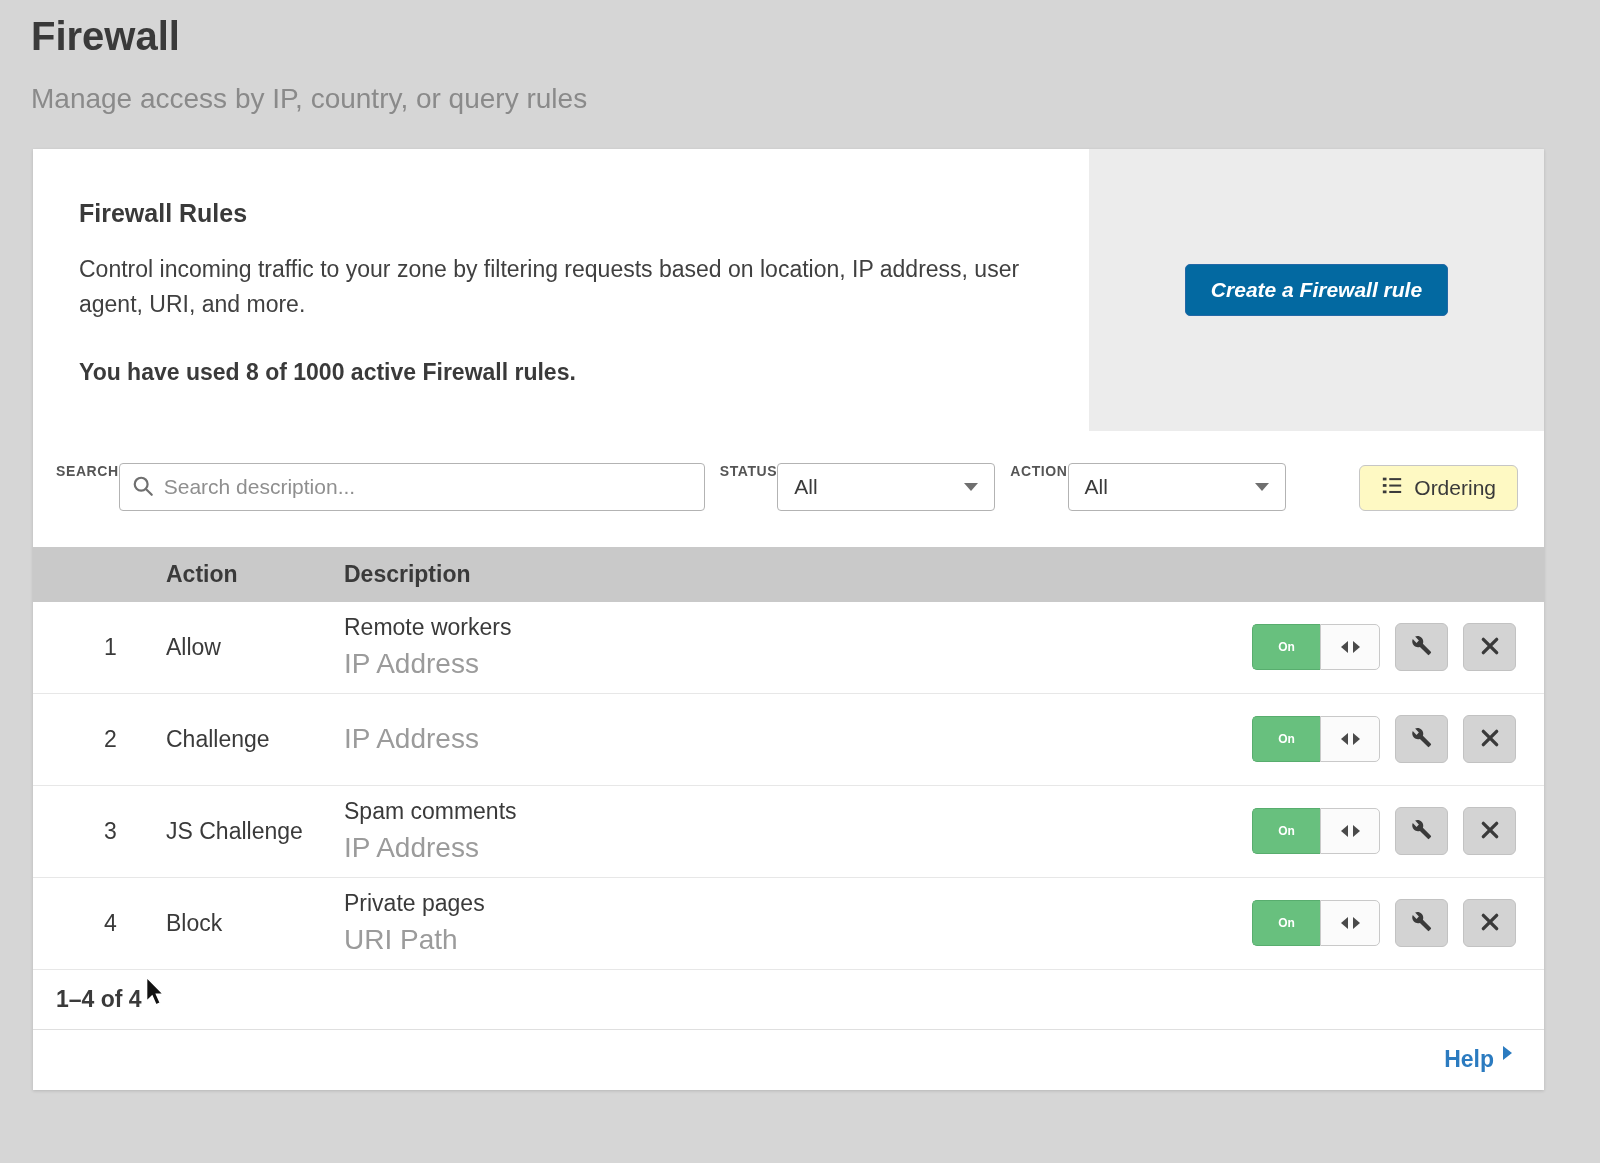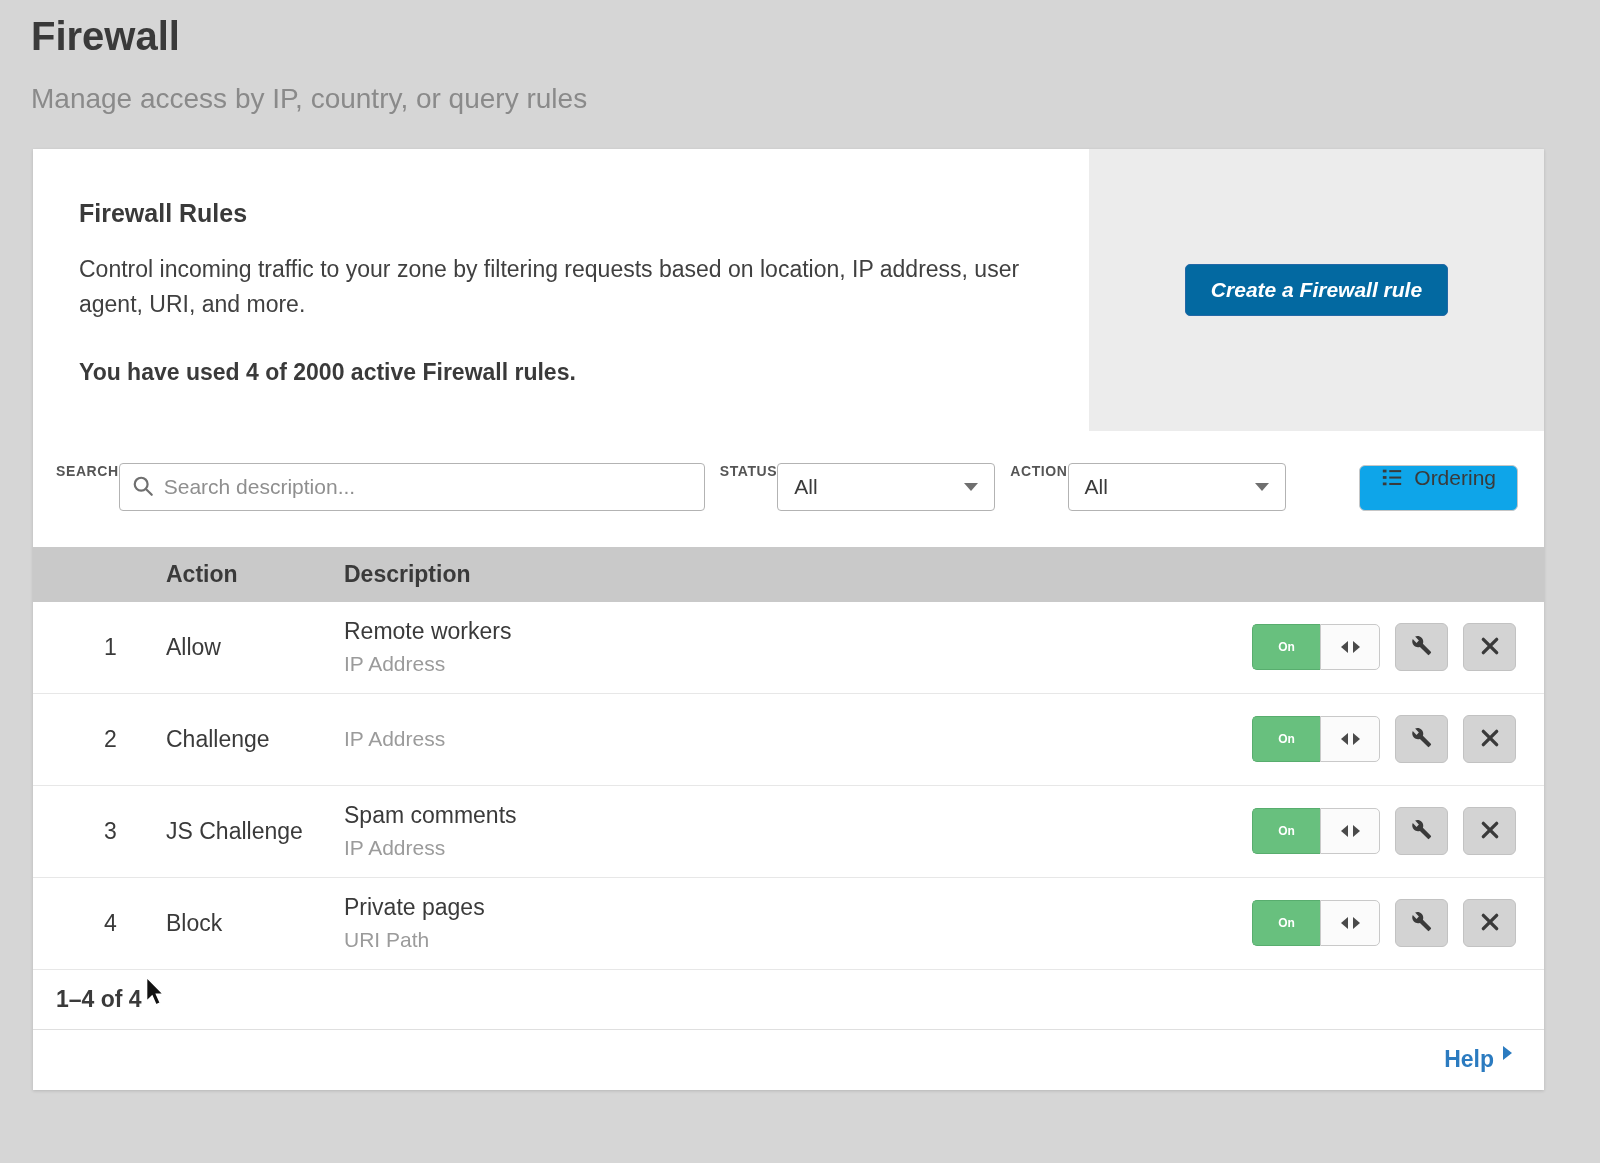--- a/index.html
+++ b/index.html
@@ -73,22 +73,22 @@
     display:flex; align-items:center; justify-content:space-between;
     padding:0 16px; font-size:21px; color:#3a3a3a; cursor:pointer;
   }
   .chevron-down {
     width:0; height:0;
     border-left:7px solid transparent; border-right:7px solid transparent;
     border-top:8px solid #6f6f6f;
   }
   .ordering-wrap { margin-left:auto; }
   .btn-ordering {
-    height:46px; background:#0ea5e9; border:1px solid #c6c6c6; border-radius:6px;
-    display:flex; align-items:flex-start; gap:11px; padding:0 21px;
+    height:46px; background:#fef9c3; border:1px solid #c6c6c6; border-radius:6px;
+    display:flex; align-items:center; gap:11px; padding:0 21px;
     font-family:inherit; font-size:21px; color:#3a3a3a; cursor:pointer;
   }
 
   
   .thead {
     display:flex; align-items:center;
     background:#c9c9c9; height:55px;
     font-size:23px; font-weight:bold; color:#3a3a3a;
   }
   .col-priority { width:133px; text-align:center; padding-left:22px; }
@@ -97,21 +97,21 @@
   .col-controls { width:300px; display:flex; align-items:center; justify-content:flex-end; gap:15px; padding-right:28px; }
 
   .trow {
     display:flex; align-items:center;
     min-height:92px; border-bottom:1px solid #e7e7e7;
     background:#ffffff;
   }
   .cell-priority { font-size:23px; color:#3a3a3a; }
   .cell-action { font-size:23px; color:#3a3a3a; }
   .desc-main { font-size:23px; color:#3a3a3a; margin-bottom:7px; }
-  .desc-sub { font-size:21px; color:#9b9b9b; }
+  .desc-sub { font-size:28px; color:#9b9b9b; }
 
   .toggle { display:flex; cursor:pointer; }
   .toggle-on {
     width:68px; height:46px; background:#68c07e;
     border:1px solid #58ad6e; border-right:none;
     border-radius:5px 0 0 5px;
     display:flex; align-items:center; justify-content:center;
     color:#ffffff; font-size:12px; font-weight:600;
   }
   .toggle-handle {
@@ -153,21 +153,21 @@
 <div class="page">
   <h1 class="page-title">Firewall</h1>
   <div class="page-subtitle">Manage access by IP, country, or query rules</div>
 
   <div class="card">
 
     <div class="card-top">
       <div class="card-top-left">
         <h2 class="card-heading">Firewall Rules</h2>
         <p class="card-description">Control incoming traffic to your zone by filtering requests based on location, IP address, user agent, URI, and more.</p>
-        <p class="card-usage">You have used 4 of 2000 active Firewall rules.</p>
+        <p class="card-usage">You have used 8 of 1000 active Firewall rules.</p>
       </div>
       <div class="card-top-right">
         <button class="btn-primary">Create a Firewall rule</button>
       </div>
     </div>
 
     <div class="filters">
       <div class="filter-col">
         <div class="filter-label">SEARCH</div>
         <div class="search-box">

